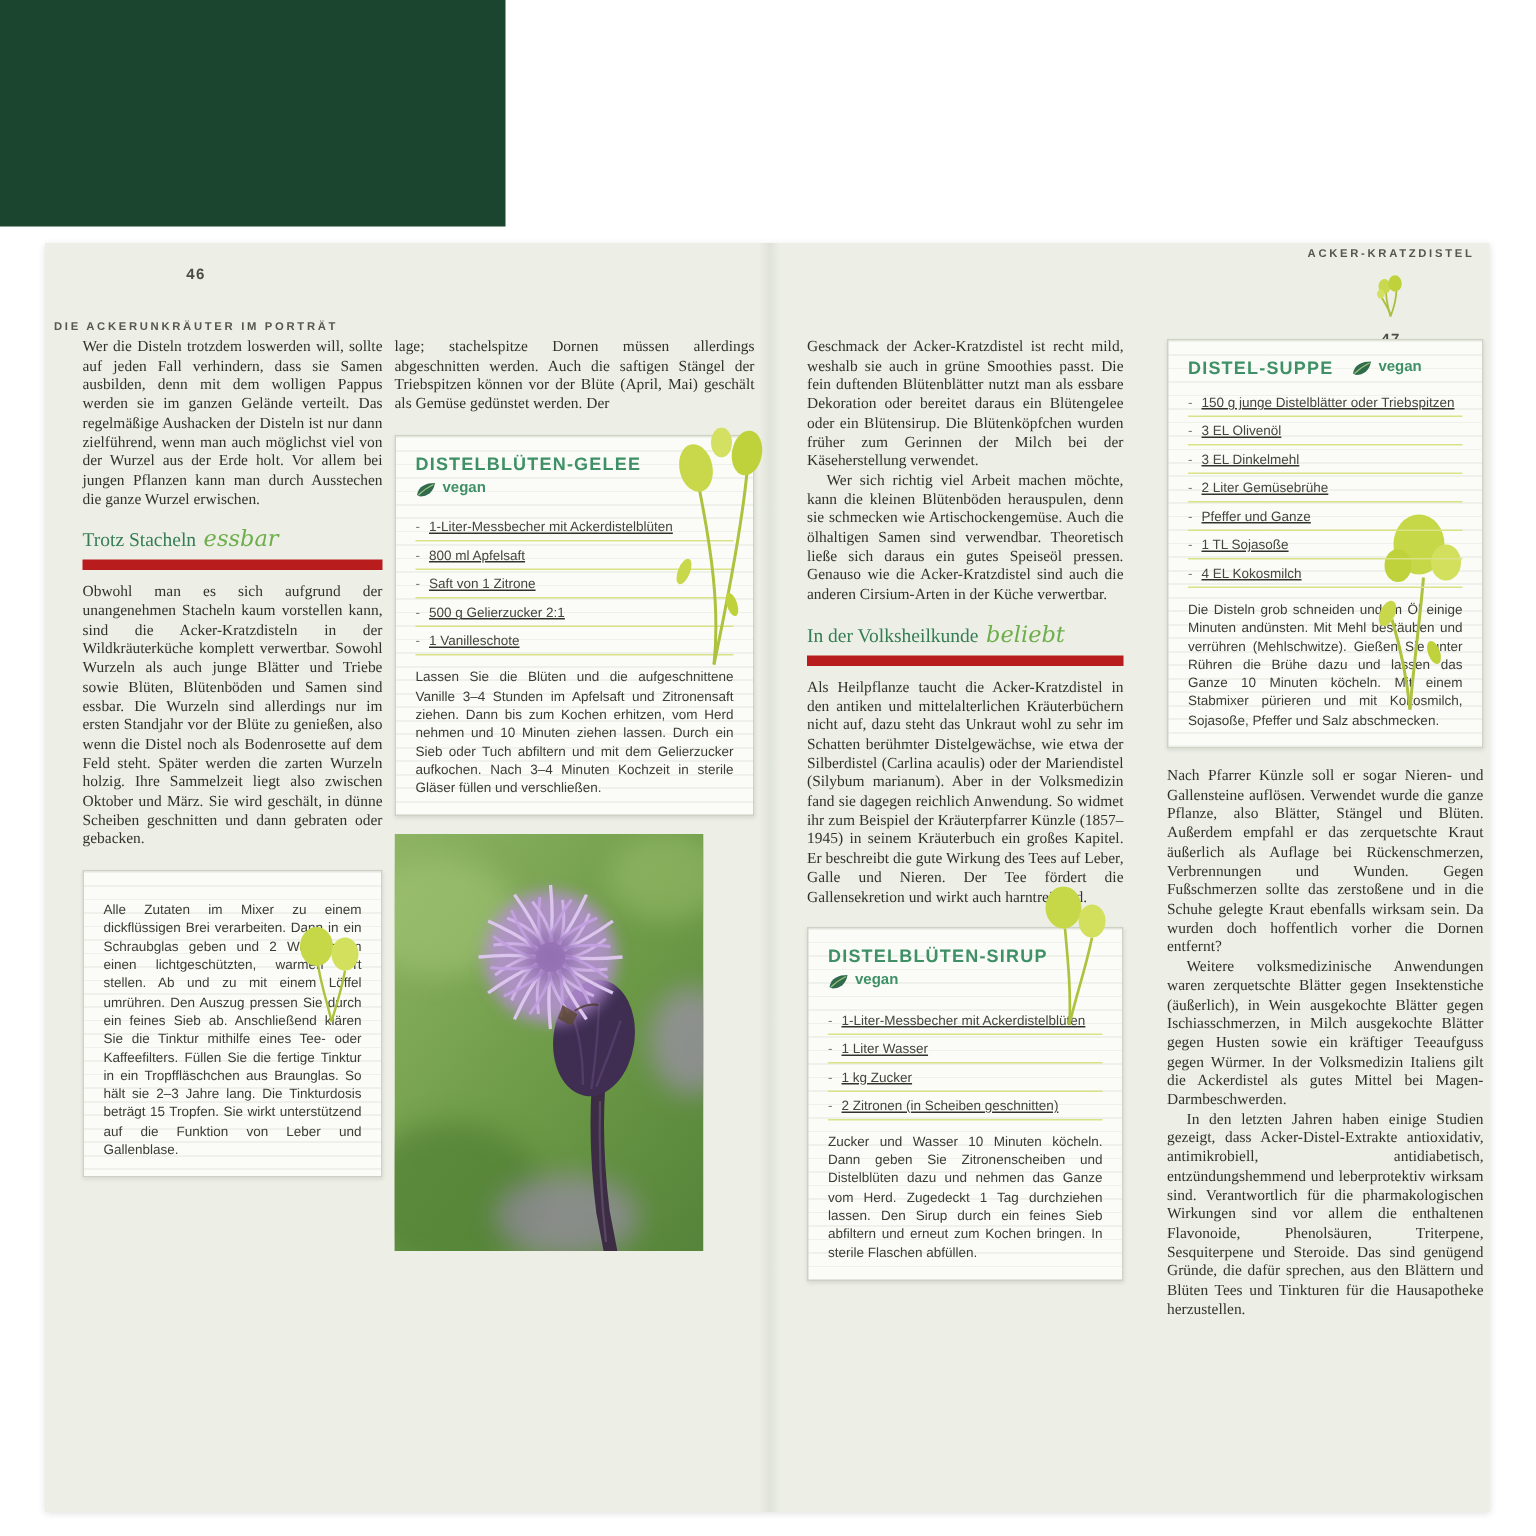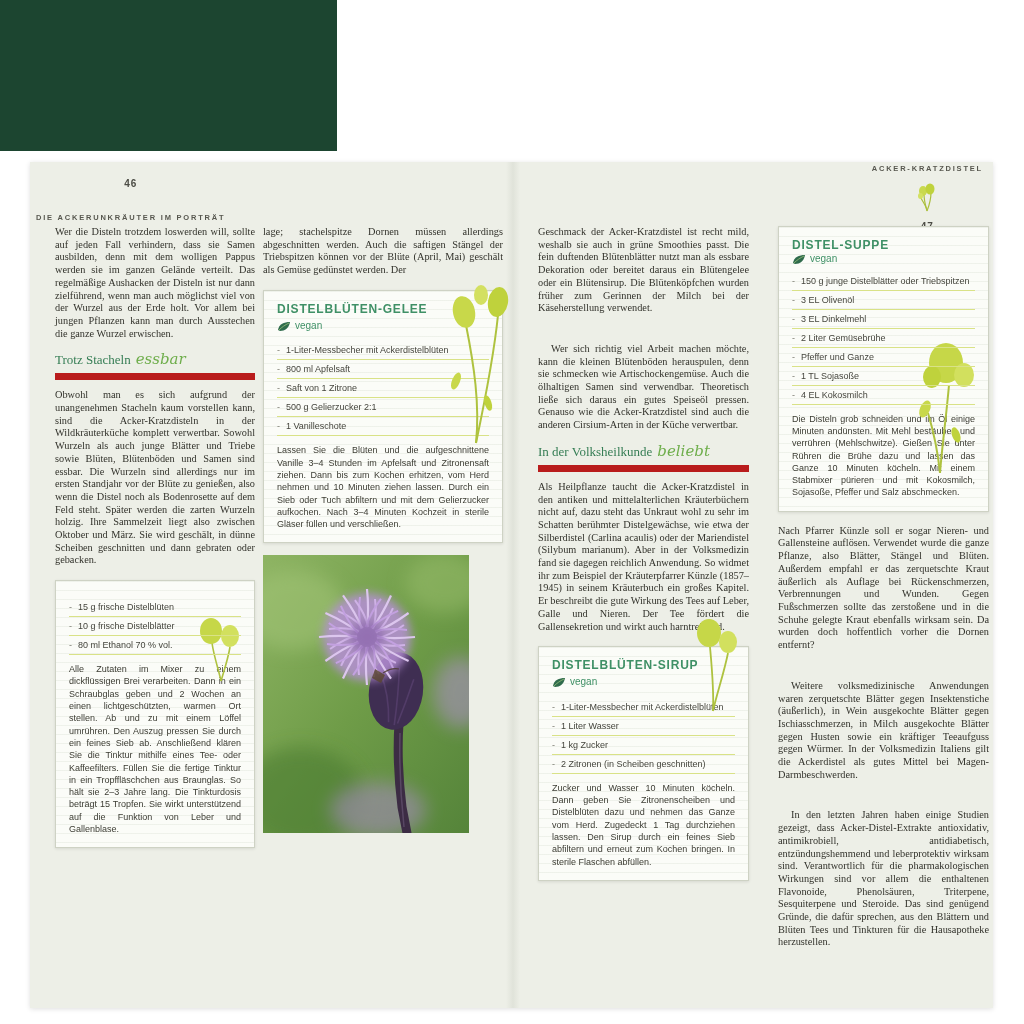--- a/index.html
+++ b/index.html
@@ -20,40 +20,40 @@
   .head-right{right:10px;top:2px;gap:9px;}
   .pagenum{font-size:10px;font-weight:bold;color:#4c4c45;letter-spacing:1px;}
   .runhead{font-size:7.5px;font-weight:bold;letter-spacing:1.8px;color:#57574f;}
   
   .col{position:absolute;top:64px;font-size:10.3px;line-height:12.7px;text-align:justify;color:#32322b;}
   .col1{left:25px;width:200px;}
   .col2{left:233px;width:240px;}
   .col3{left:508px;width:211px;}
   .col4{left:748px;width:211px;}
   p{margin:0;}
-  .indent{text-indent:13px;margin-top:28px;}
+  .indent{text-indent:13px;}
   .section-heading{
     font-size:13px;color:#357d54;border-bottom:7px solid #b91c1c;
     padding-bottom:5px;margin:11px 0 9px 0;text-align:left;line-height:16px;
   }
   .script{font-family:"DejaVu Serif",serif;font-style:italic;font-size:15px;color:#6fae4c;margin-left:5px;}
   
   .recipe-box{
     position:relative;background-color:#fbfcf8;
     background-image:repeating-linear-gradient(180deg,rgba(168,182,158,0.15) 0px,rgba(168,182,158,0.15) 1px,transparent 1px,transparent 9px);
     border:1px solid #ced2c4;box-shadow:0 1px 3px rgba(0,0,0,0.10);
     padding:11px 13px 12px 13px;margin-top:13px;
     font-family:"Liberation Sans",sans-serif;text-align:left;
   }
   .recipe-title{font-family:"Liberation Sans",sans-serif;font-size:12px;font-weight:bold;
     letter-spacing:0.8px;color:#3f9066;line-height:15px;}
-  .title-row{display:flex;align-items:flex-start;flex-direction:column;}
+  .title-row{display:flex;align-items:center;gap:12px;}
   .vegan{display:inline-flex;align-items:center;gap:4px;margin-top:3px;}
-  .vegan span{font-size:10px;font-weight:normal;color:#3f9066;}
-  ul.ing{list-style:none;margin:6px 0 5px 0;padding:0;}
+  .vegan span{font-size:10px;font-weight:bold;color:#3f9066;}
+  ul.ing{list-style:none;margin:6px 0 5px 0;padding:0;text-decoration:underline;}
   ul.ing li{
     position:relative;font-size:9px;line-height:12px;color:#45453d;
     padding:3px 0 3px 9px;border-bottom:1px solid #d9e287;
   }
   ul.ing li::before{content:"-";position:absolute;left:0;color:#7a7a70;}
   .instructions{font-size:9px;line-height:12.3px;color:#3c3c33;margin-top:8px;text-align:justify;}
   .sprig{position:absolute;pointer-events:none;}
   .photo{width:206px;height:278px;margin-top:12px;line-height:0;}
 </style>
 </head>
@@ -92,25 +92,20 @@
 
     <div class="recipe-box">
       <svg class="sprig" style="top:36px;right:8px;" width="56" height="66" viewBox="0 0 56 66">
         <g stroke="#aec23f" stroke-width="1.6" fill="none">
           <path d="M22 26 C24 40 29 54 31 64"></path>
             <path d="M40 30 C38 42 34 54 31 64"></path>
         </g>
         <ellipse cx="21" cy="14" rx="11" ry="13" fill="#c6d748"></ellipse>
         <ellipse cx="40" cy="19" rx="9" ry="11" fill="#d2e05e"></ellipse>
       </svg>
-      <ul class="ing">
-        <li>15 g frische Distelblüten</li>
-        <li>10 g frische Distelblätter</li>
-        <li>80 ml Ethanol 70 % vol.</li>
-      </ul>
       <p class="instructions">Alle Zutaten im Mixer zu einem dickflüssigen Brei verarbeiten. Dann in ein Schraubglas geben und 2 Wochen an einen lichtgeschützten, warmen Ort stellen. Ab und zu mit einem Löffel umrühren. Den Auszug pressen Sie durch ein feines Sieb ab. Anschließend klären Sie die Tinktur mithilfe eines Tee- oder Kaffeefilters. Füllen Sie die fertige Tinktur in ein Tropffläschchen aus Braunglas. So hält sie 2–3 Jahre lang. Die Tinkturdosis beträgt 15 Tropfen. Sie wirkt unterstützend auf die Funktion von Leber und Gallenblase.</p>
     </div>
   </div>
 
   <div class="col col2">
     <p>lage; stachelspitze Dornen müssen allerdings abgeschnitten werden. Auch die saftigen Stängel der Triebspitzen können vor der Blüte (April, Mai) geschält als Gemüse gedünstet werden. Der</p>
 
     <div class="recipe-box">
       <svg class="sprig" style="top:-6px;right:-14px;z-index:2;" width="80" height="162" viewBox="0 0 80 162">
         <g stroke="#aec23f" stroke-width="2" fill="none">

